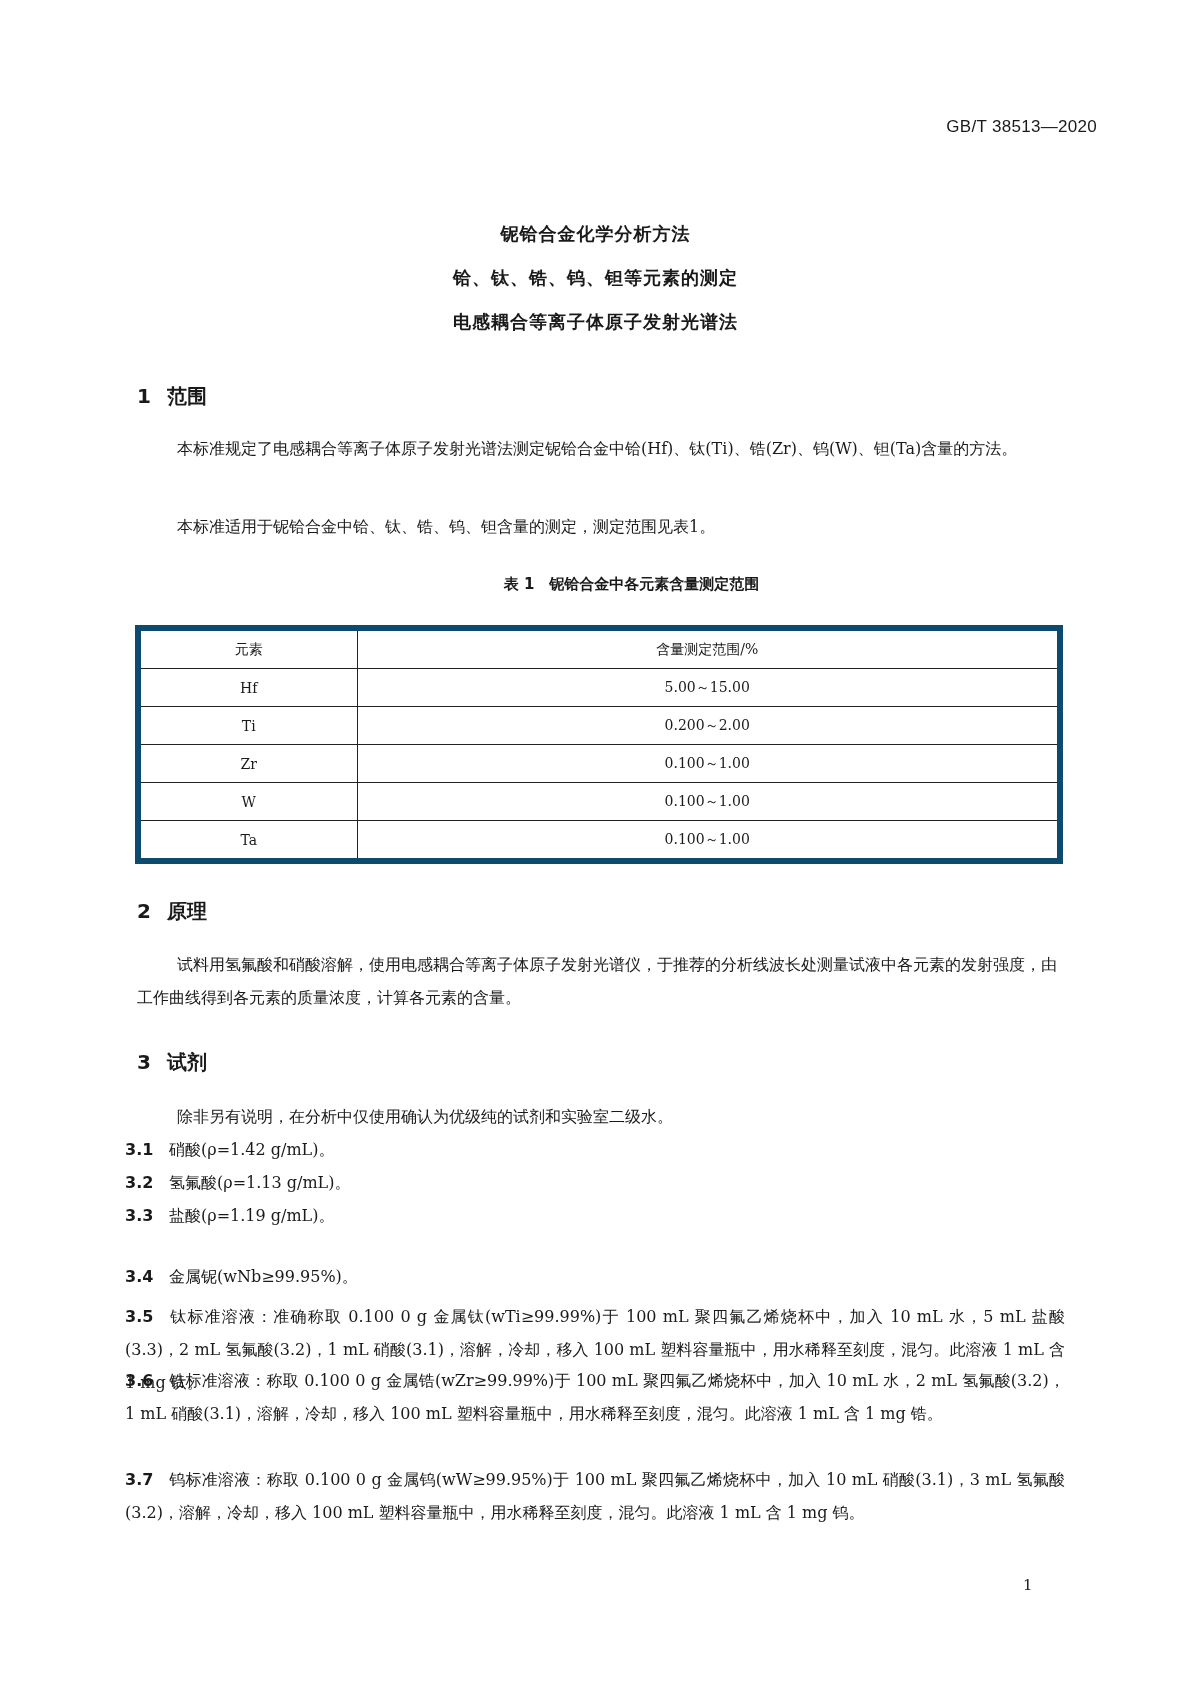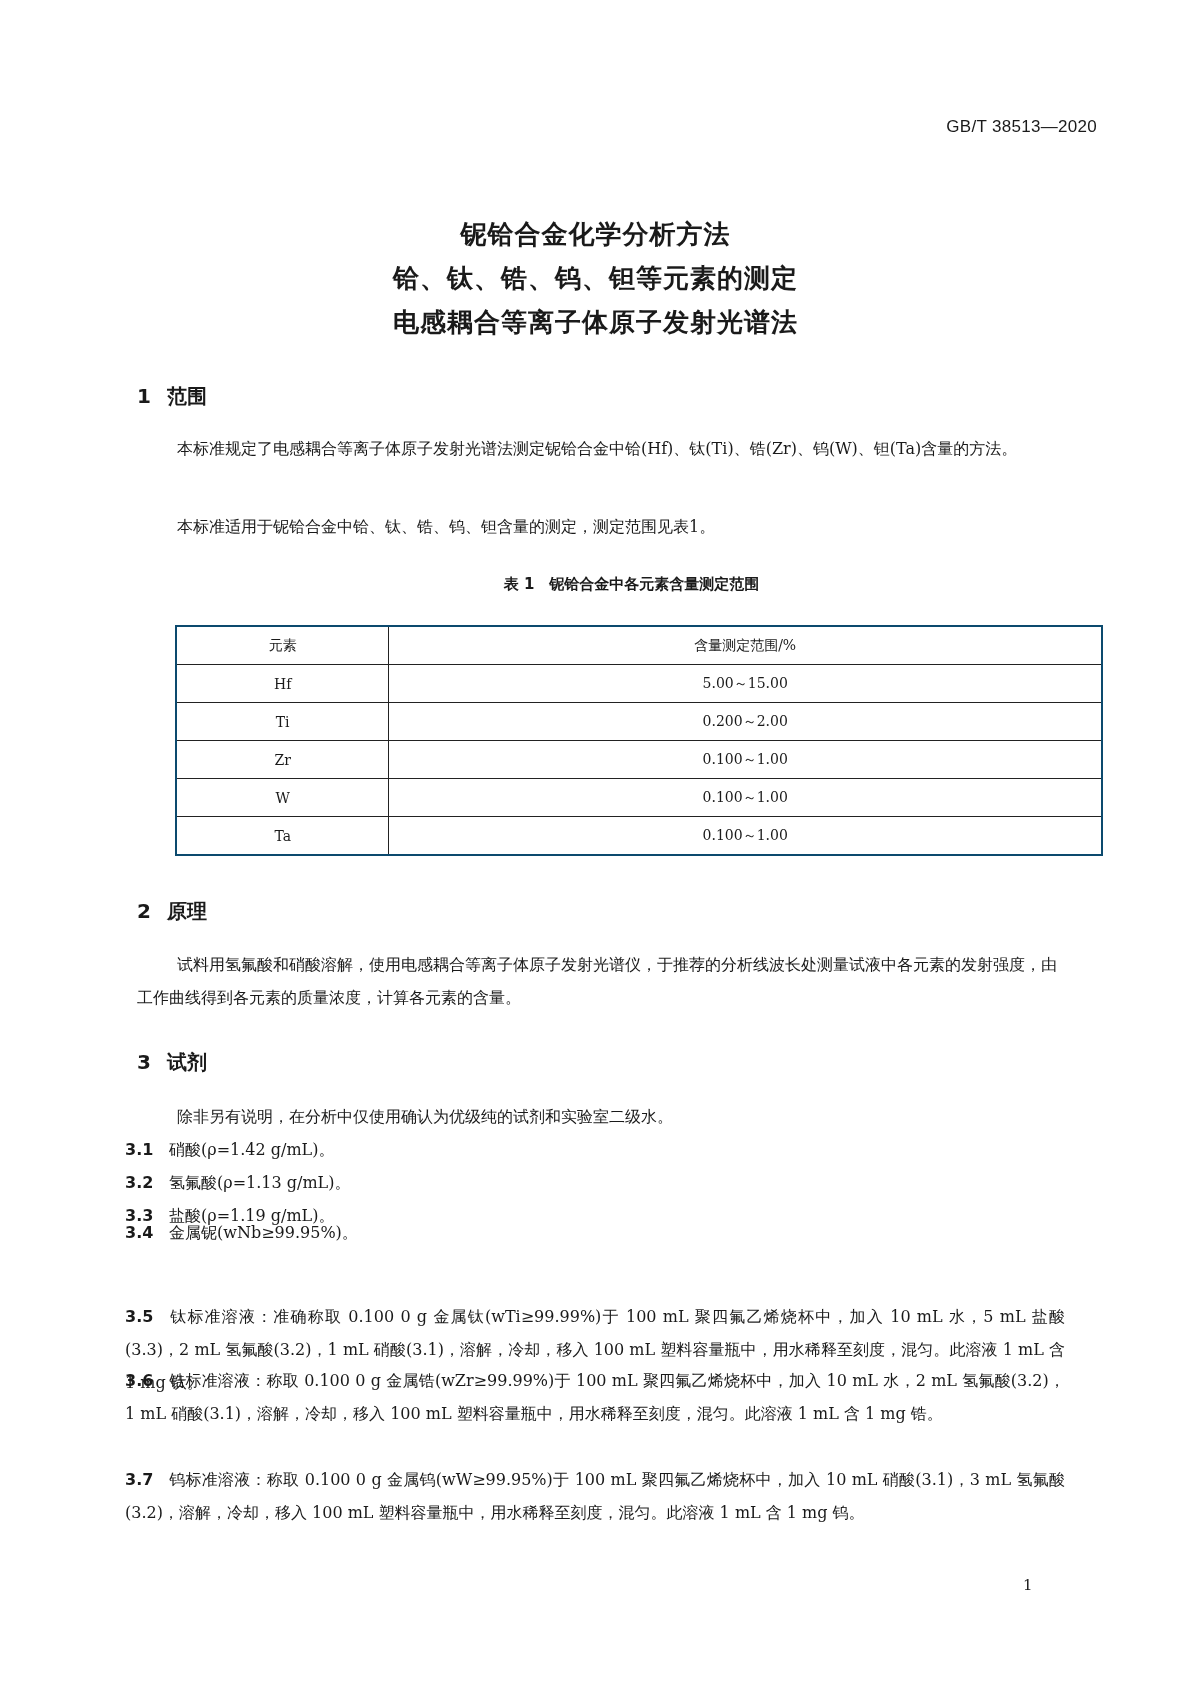--- a/index.html
+++ b/index.html
@@ -9,21 +9,21 @@
     color: #1a1a1a;
   }
   .std-code {
     position: absolute; top: 117px; right: 94px;
     font-family: "Liberation Sans", "DejaVu Sans", sans-serif;
     font-weight: normal; font-size: 17px; letter-spacing: 0.3px;
   }
   .title-block {
     position: absolute; top: 212px; left: 0; width: 1191px; text-align: center;
     font-family: "DejaVu Sans", "Liberation Sans", sans-serif;
-    font-weight: bold; font-size: 26px; line-height: 44px; letter-spacing: 1px;
+    font-weight: bold; font-size: 18px; line-height: 44px; letter-spacing: 1px;
   }
   .sec-head {
     position: absolute; left: 137px;
     font-family: "DejaVu Sans", "Liberation Sans", sans-serif;
     font-weight: bold; font-size: 20px;
   }
   .sec-head .num { display: inline-block; width: 30px; }
   .para {
     position: absolute; left: 137px; width: 920px;
     font-size: 16px; line-height: 33px; text-align: justify;
@@ -34,21 +34,21 @@
     font-family: "DejaVu Sans", "Liberation Sans", sans-serif;
     font-weight: bold; font-size: 15px; margin-left: 36px;
   }
   table.range {
     position: absolute; top: 625px; left: 135px; width: 928px;
     border-collapse: collapse; font-size: 14px;
   }
   table.range th, table.range td {
     border: 1px solid #222; height: 35px; text-align: center; font-weight: normal;
   }
-  table.range { border: 2px solid #0c4a6e; margin-left: 40px; }
+  table.range { border: 6px solid #0c4a6e; }
   .clause {
     position: absolute; left: 125px; width: 940px;
     font-size: 16px; line-height: 33px; text-align: justify;
   }
   .clause .cnum {
     font-family: "DejaVu Sans", "Liberation Sans", sans-serif; font-weight: bold;
     display: inline-block; width: 44px;
   }
   .page-num { position: absolute; top: 1491px; left: 1023px; font-size: 15px; }
 </style>
@@ -116,18 +116,18 @@
 <div class="sec-head" style="top:1049px">
   <span class="num">3</span><span>试剂</span>
 </div>
 <div class="para" style="top:1100px">
   <span class="indent"></span><span>除非另有说明，在分析中仅使用确认为优级纯的试剂和实验室二级水。</span>
 </div>
 
 <div class="clause" style="top:1133px"><span class="cnum">3.1</span><span>硝酸(ρ=1.42 g/mL)。</span></div>
 <div class="clause" style="top:1166px"><span class="cnum">3.2</span><span>氢氟酸(ρ=1.13 g/mL)。</span></div>
 <div class="clause" style="top:1199px"><span class="cnum">3.3</span><span>盐酸(ρ=1.19 g/mL)。</span></div>
-<div class="clause" style="top:1216px"><span class="cnum">3.4</span><span>金属铌(wNb≥99.95%)。</span></div>
+<div class="clause" style="top:1260px"><span class="cnum">3.4</span><span>金属铌(wNb≥99.95%)。</span></div>
 <div class="clause" style="top:1300px"><span class="cnum">3.5</span><span>钛标准溶液：准确称取 0.100 0 g 金属钛(wTi≥99.99%)于 100 mL 聚四氟乙烯烧杯中，加入 10 mL 水，5 mL 盐酸(3.3)，2 mL 氢氟酸(3.2)，1 mL 硝酸(3.1)，溶解，冷却，移入 100 mL 塑料容量瓶中，用水稀释至刻度，混匀。此溶液 1 mL 含 1 mg 钛。</span></div>
 <div class="clause" style="top:1364px"><span class="cnum">3.6</span><span>锆标准溶液：称取 0.100 0 g 金属锆(wZr≥99.99%)于 100 mL 聚四氟乙烯烧杯中，加入 10 mL 水，2 mL 氢氟酸(3.2)，1 mL 硝酸(3.1)，溶解，冷却，移入 100 mL 塑料容量瓶中，用水稀释至刻度，混匀。此溶液 1 mL 含 1 mg 锆。</span></div>
 <div class="clause" style="top:1463px"><span class="cnum">3.7</span><span>钨标准溶液：称取 0.100 0 g 金属钨(wW≥99.95%)于 100 mL 聚四氟乙烯烧杯中，加入 10 mL 硝酸(3.1)，3 mL 氢氟酸(3.2)，溶解，冷却，移入 100 mL 塑料容量瓶中，用水稀释至刻度，混匀。此溶液 1 mL 含 1 mg 钨。</span></div>
 
 <div class="page-num" style="top:1576px">1</div>
 
 </body></html>

